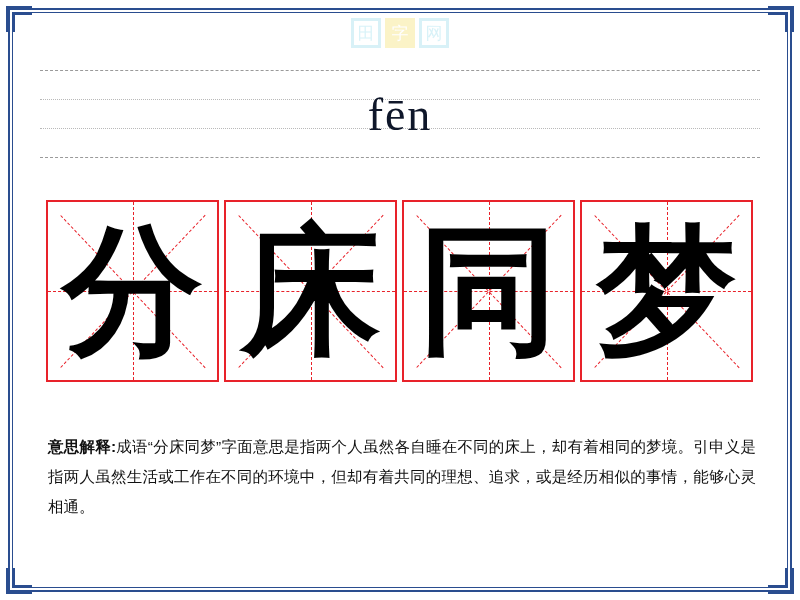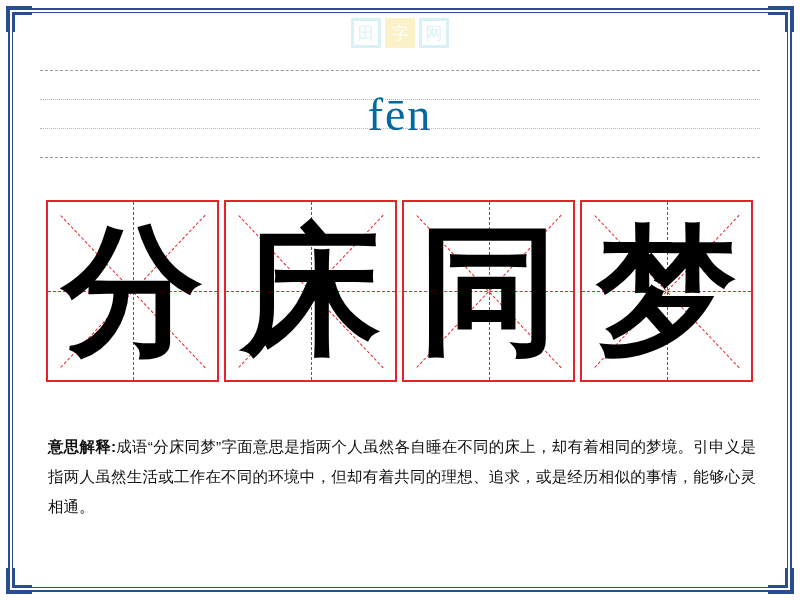--- a/index.html
+++ b/index.html
@@ -125,21 +125,21 @@
     right: 0;
     top: 0;
     height: 88px;
     display: flex;
     align-items: center;
     justify-content: center;
     gap: 26px;
     font-family: "Liberation Serif", serif;
     font-size: 46px;
     letter-spacing: 2px;
-    color: #0369a1;
+    color: #0f172a;
     white-space: nowrap;
   }
 
   
   .char-grid {
     position: absolute;
     left: 46px;
     top: 200px;
     display: flex;
     gap: 5px;

